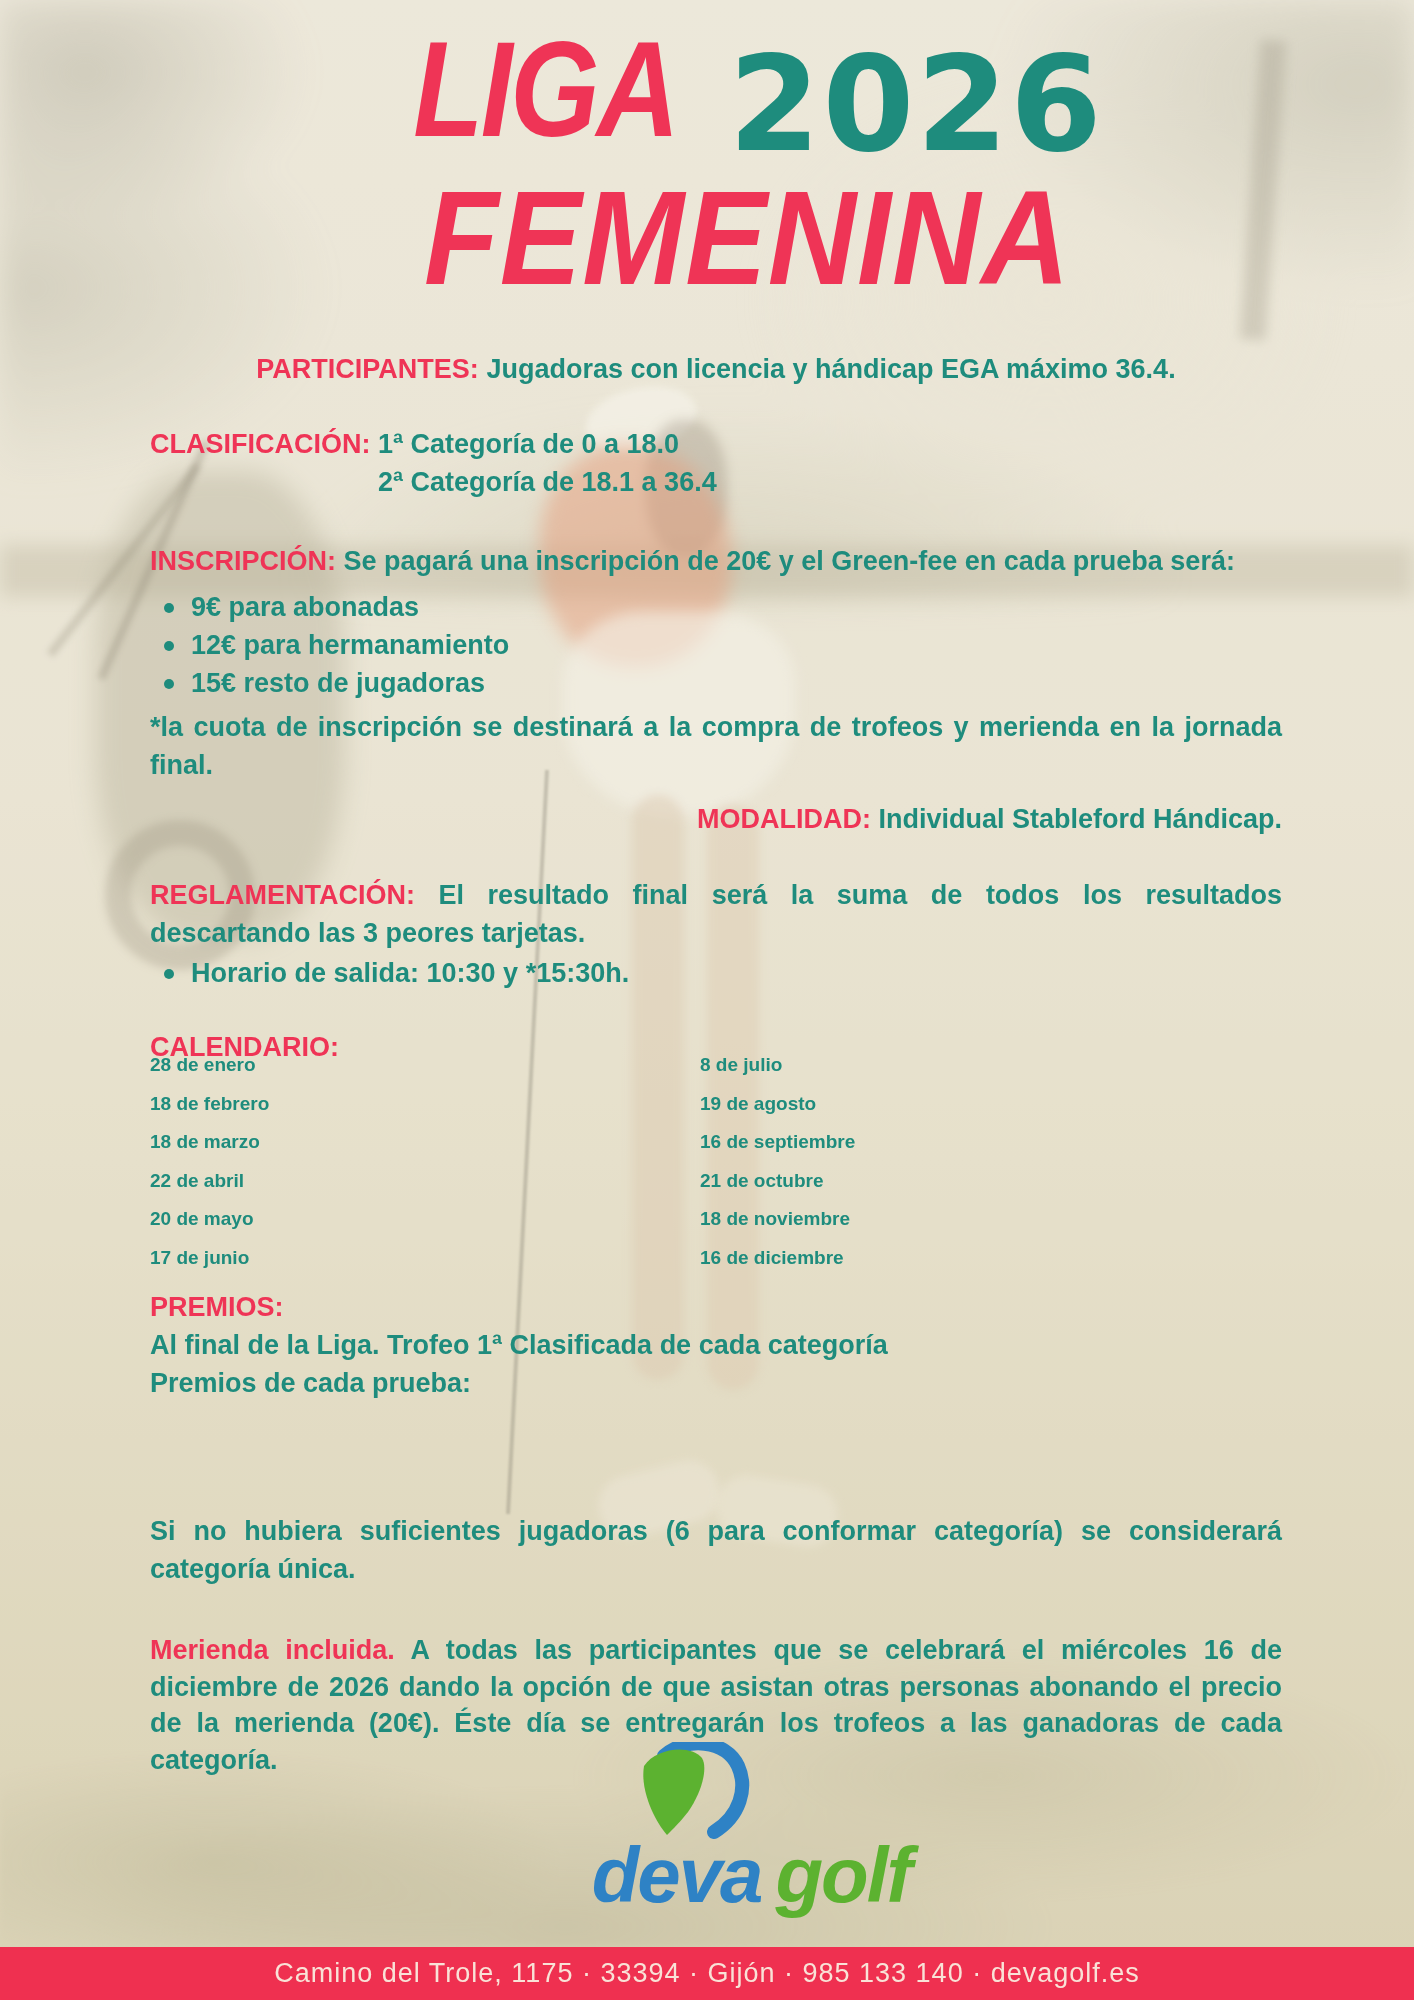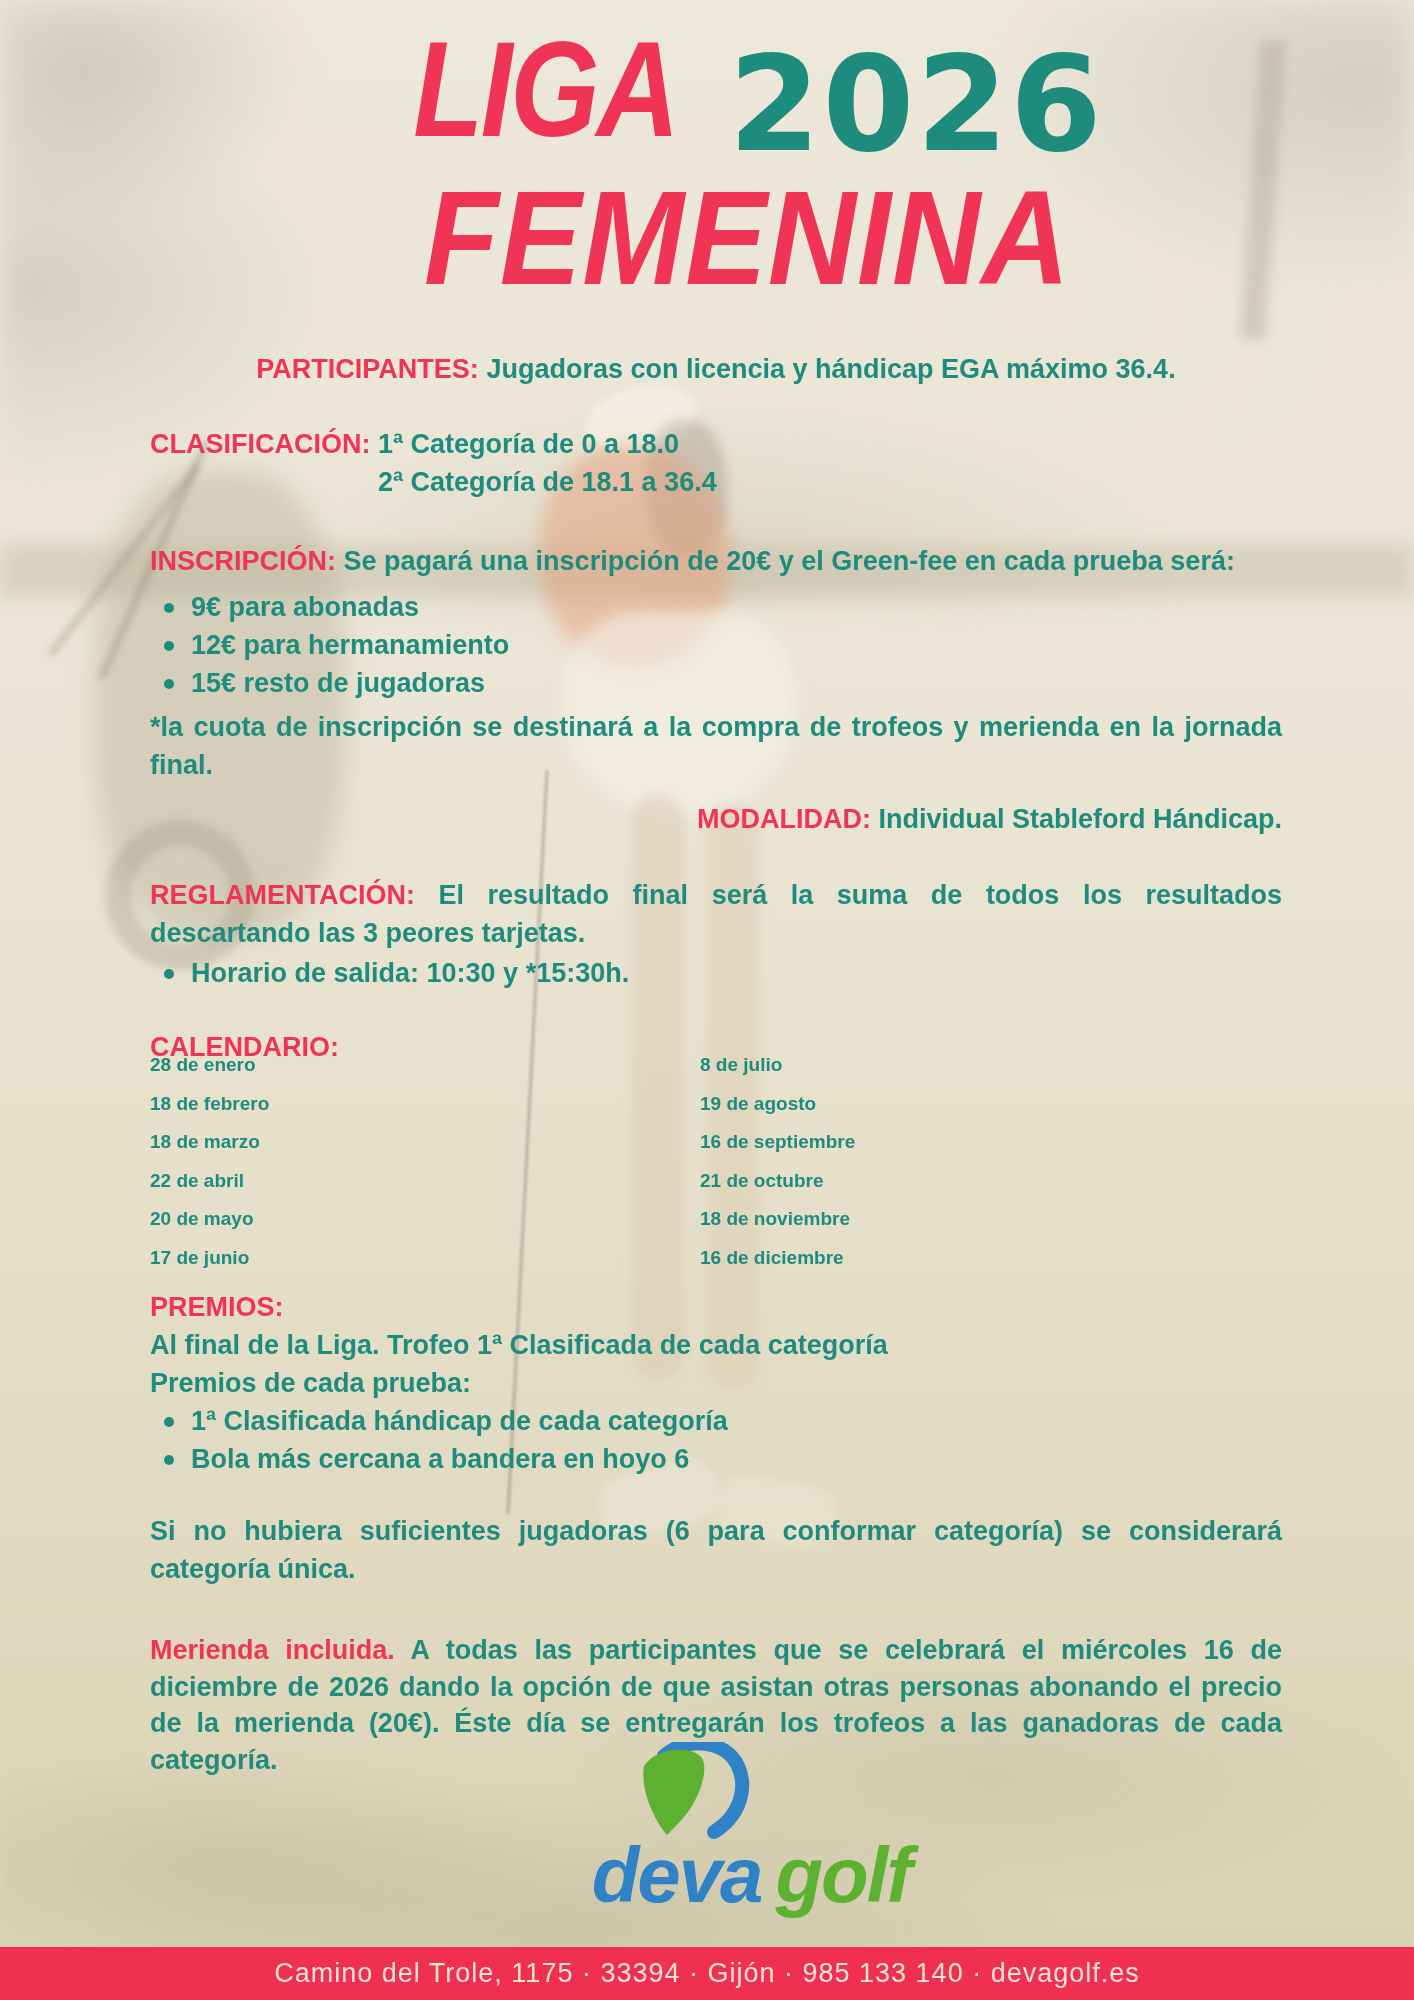--- a/index.html
+++ b/index.html
@@ -140,24 +140,20 @@
     <div>16 de septiembre</div>
     <div>21 de octubre</div>
     <div>18 de noviembre</div>
     <div>16 de diciembre</div>
   </div>
 
   <div class="sec" style="top:1288px;">
     <p class="red">PREMIOS:</p>
     <p>Al final de la Liga. Trofeo 1ª Clasificada de cada categoría</p>
     <p>Premios de cada prueba:</p>
-    <ul class="dots" style="margin-top:0;">
-      <li>1ª Clasificada hándicap de cada categoría</li>
-      <li>Bola más cercana a bandera en hoyo 6</li>
-    </ul>
   </div>
 
   <div class="sec just" style="top:1512px;">
     <p class="wrap">Si no hubiera suficientes jugadoras (6 para conformar categoría) se considerará categoría única.</p>
   </div>
 
   <div class="sec just" style="top:1632px;line-height:36.5px;">
     <p class="wrap"><span class="red">Merienda incluida.</span> <span>A todas las participantes que se celebrará el miércoles 16 de diciembre de 2026 dando la opción de que asistan otras personas abonando el precio de la merienda (20€). Éste día se entregarán los trofeos a las ganadoras de cada categoría.</span></p>
   </div>
 

